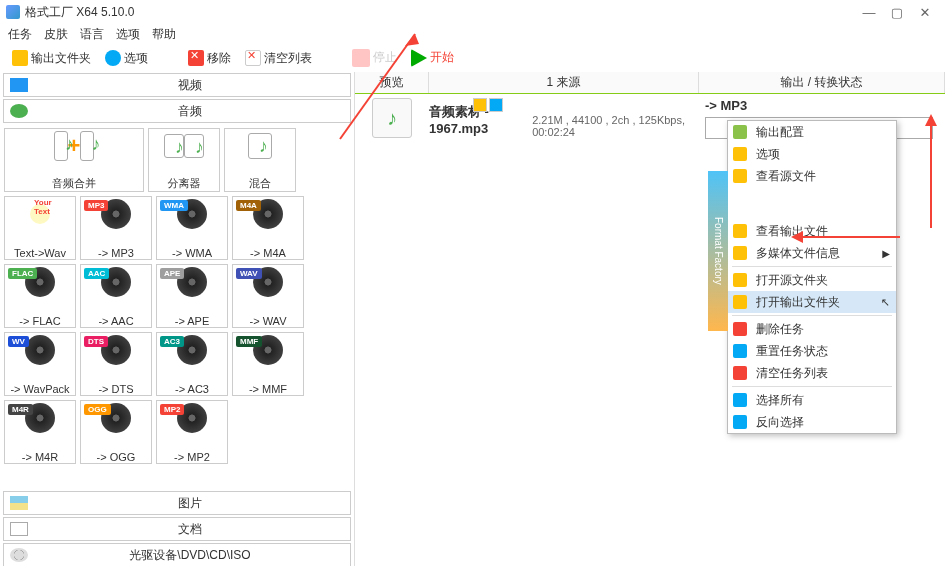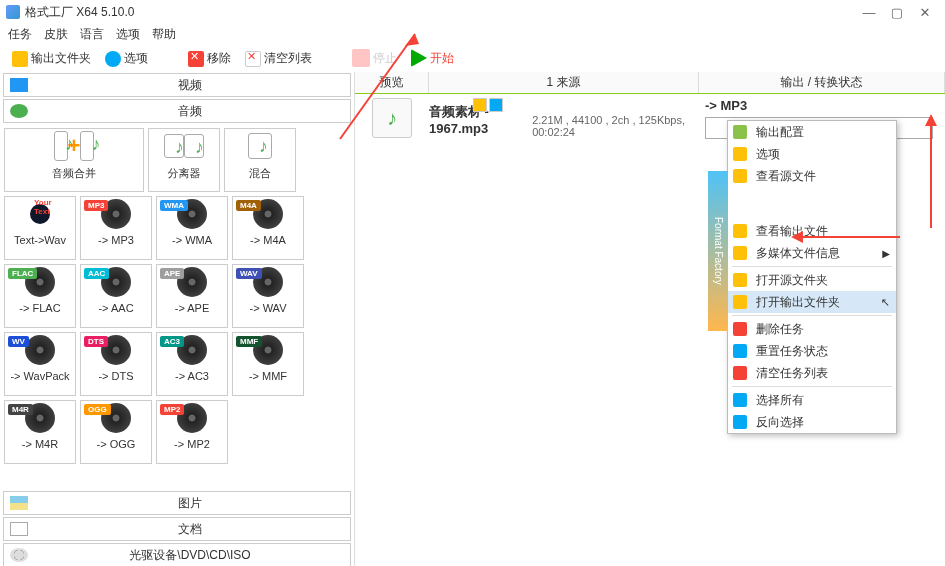--- a/index.html
+++ b/index.html
@@ -4,41 +4,41 @@
 <style>
 *{box-sizing:border-box;margin:0;padding:0;font-family:"Microsoft YaHei",Arial,sans-serif;font-size:12px;color:#333}
 body{background:#fff;width:945px;height:566px;overflow:hidden;position:relative}
 .titlebar{height:24px;display:flex;align-items:center;padding:0 6px}
 .titlebar .app-icon{width:14px;height:14px;margin-right:5px;background:linear-gradient(135deg,#69f,#39c);border-radius:2px}
 .titlebar .title{flex:1}
 .titlebar .win-btn{width:28px;height:18px;display:flex;align-items:center;justify-content:center;font-size:13px;color:#666}
 .menubar{height:20px;display:flex;align-items:center;padding:0 8px;gap:12px}
 .menubar span{cursor:default}
 .toolbar{height:28px;display:flex;align-items:center;padding:0 8px;gap:6px}
-.tb-item{display:flex;align-items:flex-end;gap:3px;padding:2px 4px}
+.tb-item{display:flex;align-items:flex-start;gap:3px;padding:2px 4px}
 .tb-icon{width:16px;height:16px;display:inline-block;background:#ffc107;border-radius:2px}
 .tb-icon.opt{background:#03a9f4;border-radius:50%}
 .tb-icon.rem{background:#f44336;position:relative}
 .tb-icon.rem::after{content:"✕";position:absolute;left:2px;top:-1px;color:#fff;font-size:11px}
 .tb-icon.clr{background:#fff;border:1px solid #ccc;position:relative}
 .tb-icon.clr::after{content:"✕";position:absolute;left:1px;top:-2px;color:#f44336;font-size:11px}
 .tb-icon.stop{background:#ffc4c4;width:18px;height:18px}
 .tb-icon.play{width:0;height:0;background:none;border-left:16px solid #0a0;border-top:9px solid transparent;border-bottom:9px solid transparent}
 .toolbar .red{color:#f44336}
 .main{display:flex;height:496px}
 .left{width:355px;border-right:1px solid #ddd;overflow:hidden;display:flex;flex-direction:column}
 .cat-row{height:24px;border:1px solid #ccc;margin:1px 3px;display:flex;align-items:center;padding:0 6px;background:#fff}
 .cat-icon{width:18px;height:14px;margin-right:8px;background:#2196f3}
 .cat-icon.aud{background:#4caf50;border-radius:50%}
 .cat-icon.pic{background:linear-gradient(#87ceeb 50%,#f4e28b 50%)}
 .cat-icon.doc{background:#fff;border:1px solid #aaa}
 .cat-icon.dev{background:radial-gradient(circle,#ddd 40%,#999 44%,#ddd 48%);border-radius:50%}
 .cat-row span.lbl{flex:1;text-align:center}
 .tools-grid{display:flex;flex-wrap:wrap;padding:4px;gap:4px}
-.tool{width:72px;height:64px;border:1px solid #ccc;display:flex;flex-direction:column;align-items:center;justify-content:flex-start;gap:3px;background:#fff;position:relative}
+.tool{width:72px;height:64px;border:1px solid #ccc;display:flex;flex-direction:column;align-items:center;justify-content:space-between;gap:3px;background:#fff;position:relative}
 .tool.wide{width:140px}
 .tool .ic{width:40px;height:34px;display:flex;align-items:center;justify-content:center;font-size:20px}
 .tool .lbl{font-size:11px}
 .badge{position:absolute;top:3px;left:3px;font-size:8px;font-weight:bold;color:#fff;padding:1px 4px;border-radius:2px}
 .note{display:inline-block;width:36px;height:30px;background:#fff;border:1px solid #aaa;border-radius:3px;position:relative}
 .note::after{content:"♪";position:absolute;left:10px;top:2px;color:#4caf50;font-size:18px}
 .disc{width:30px;height:30px;border-radius:50%;background:radial-gradient(circle,#666 15%,#222 18%,#444 80%);display:inline-block}
 .right{flex:1;display:flex;flex-direction:column;position:relative}
 .cols{height:22px;display:flex;border-bottom:1px solid #84cc16;background:#fafafa}
 .cols div{border-right:1px solid #ddd;display:flex;align-items:center;justify-content:center}
@@ -141,21 +141,21 @@
           <div class="lbl">分离器</div>
         </div>
         <div class="tool">
           <div class="ic">
             <span class="note" style="width:24px;height:26px"></span>
           </div>
           <div class="lbl">混合</div>
         </div>
         <div class="tool">
           <div class="ic">
-            <span style="width:20px;height:20px;background:#0f172a;border-radius:10px;display:inline-block;position:relative">
+            <span style="width:20px;height:20px;background:#fef9c3;border-radius:10px;display:inline-block;position:relative">
               <b style="position:absolute;left:4px;top:-6px;font-size:8px;color:#f44336">Your Text</b>
             </span>
           </div>
           <div class="lbl">Text-&gt;Wav</div>
         </div>
         <div class="tool">
           <span class="badge" style="background:#f44336">MP3</span>
           <div class="ic">
             <span class="disc"></span>
           </div>

